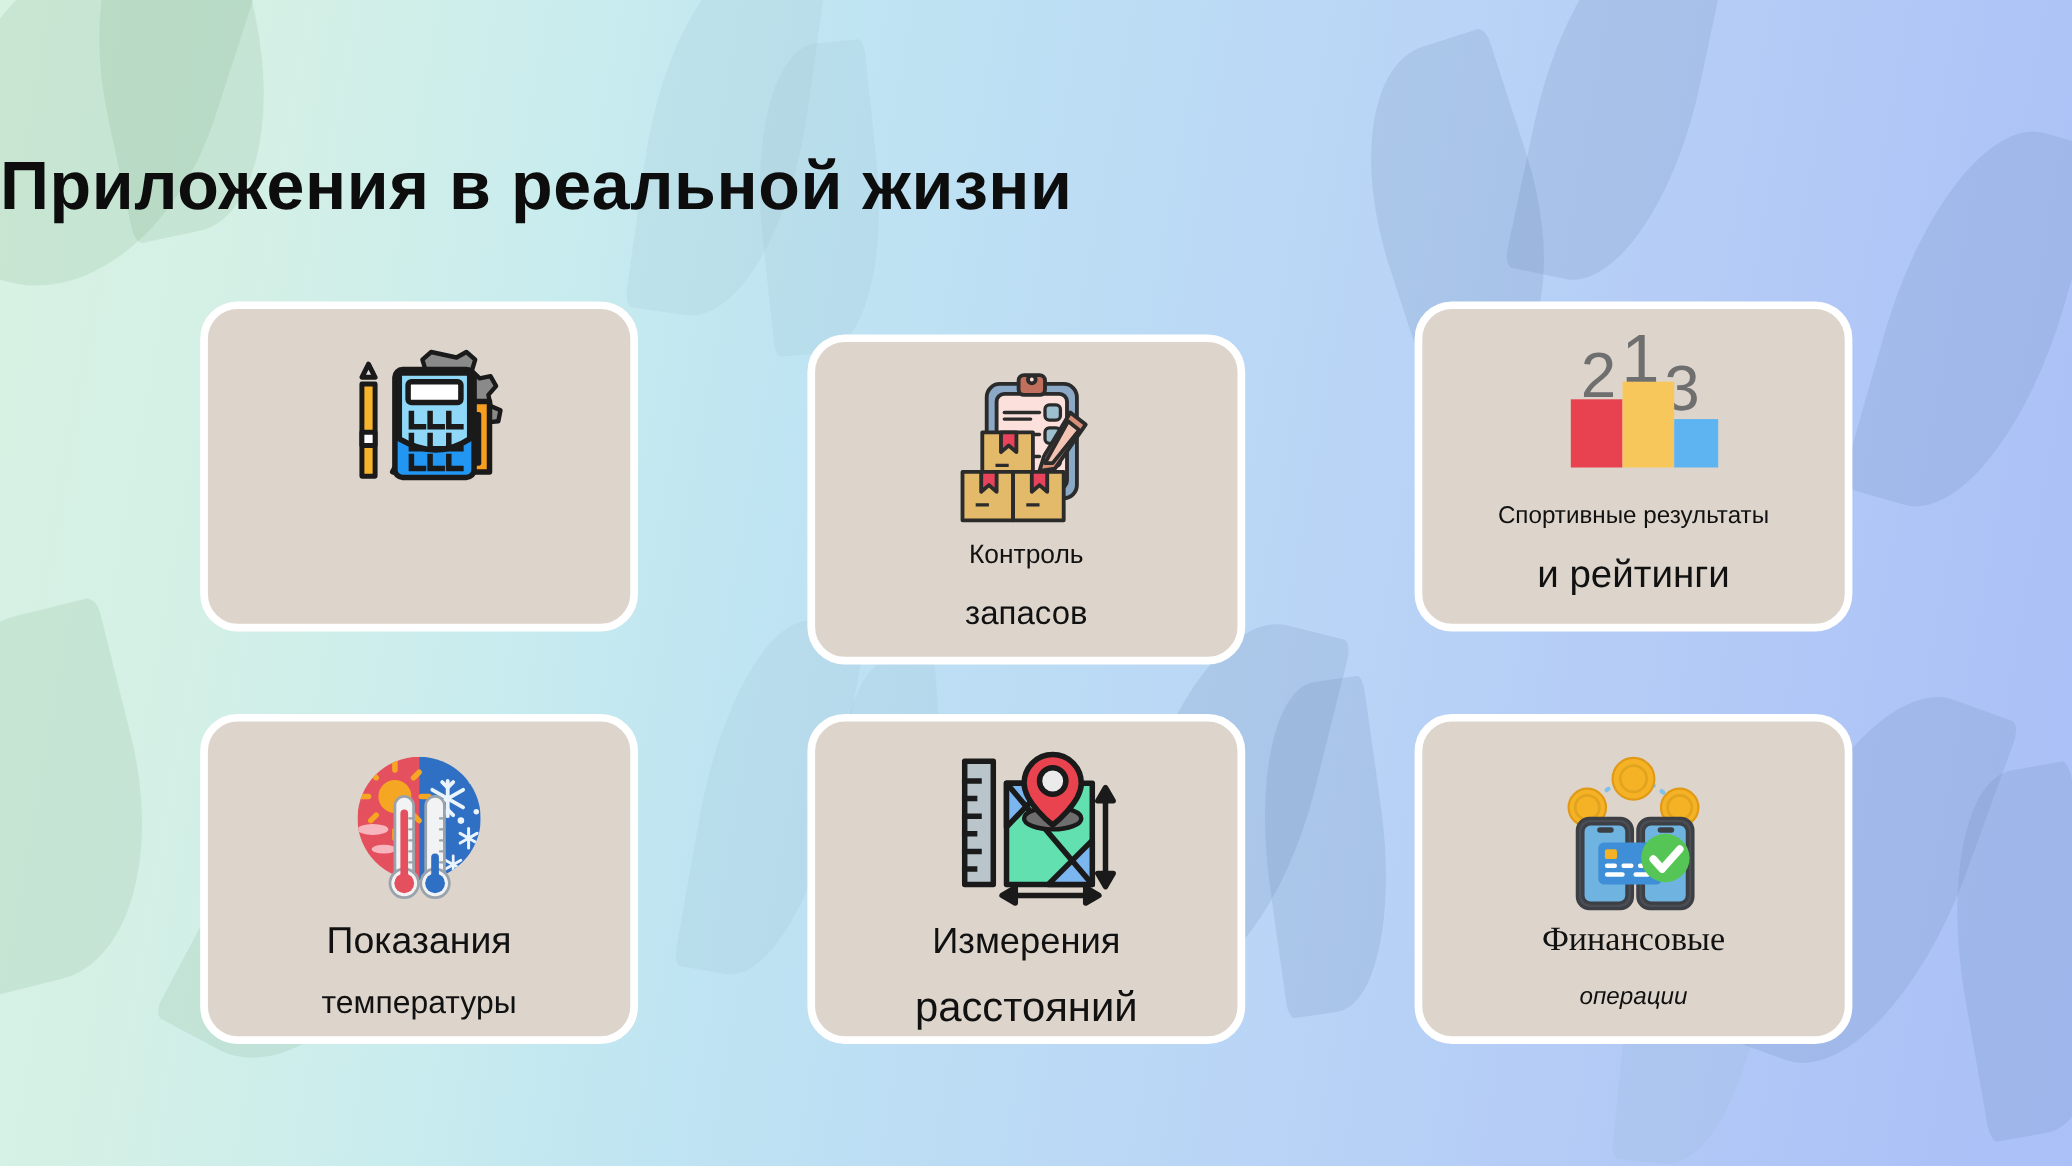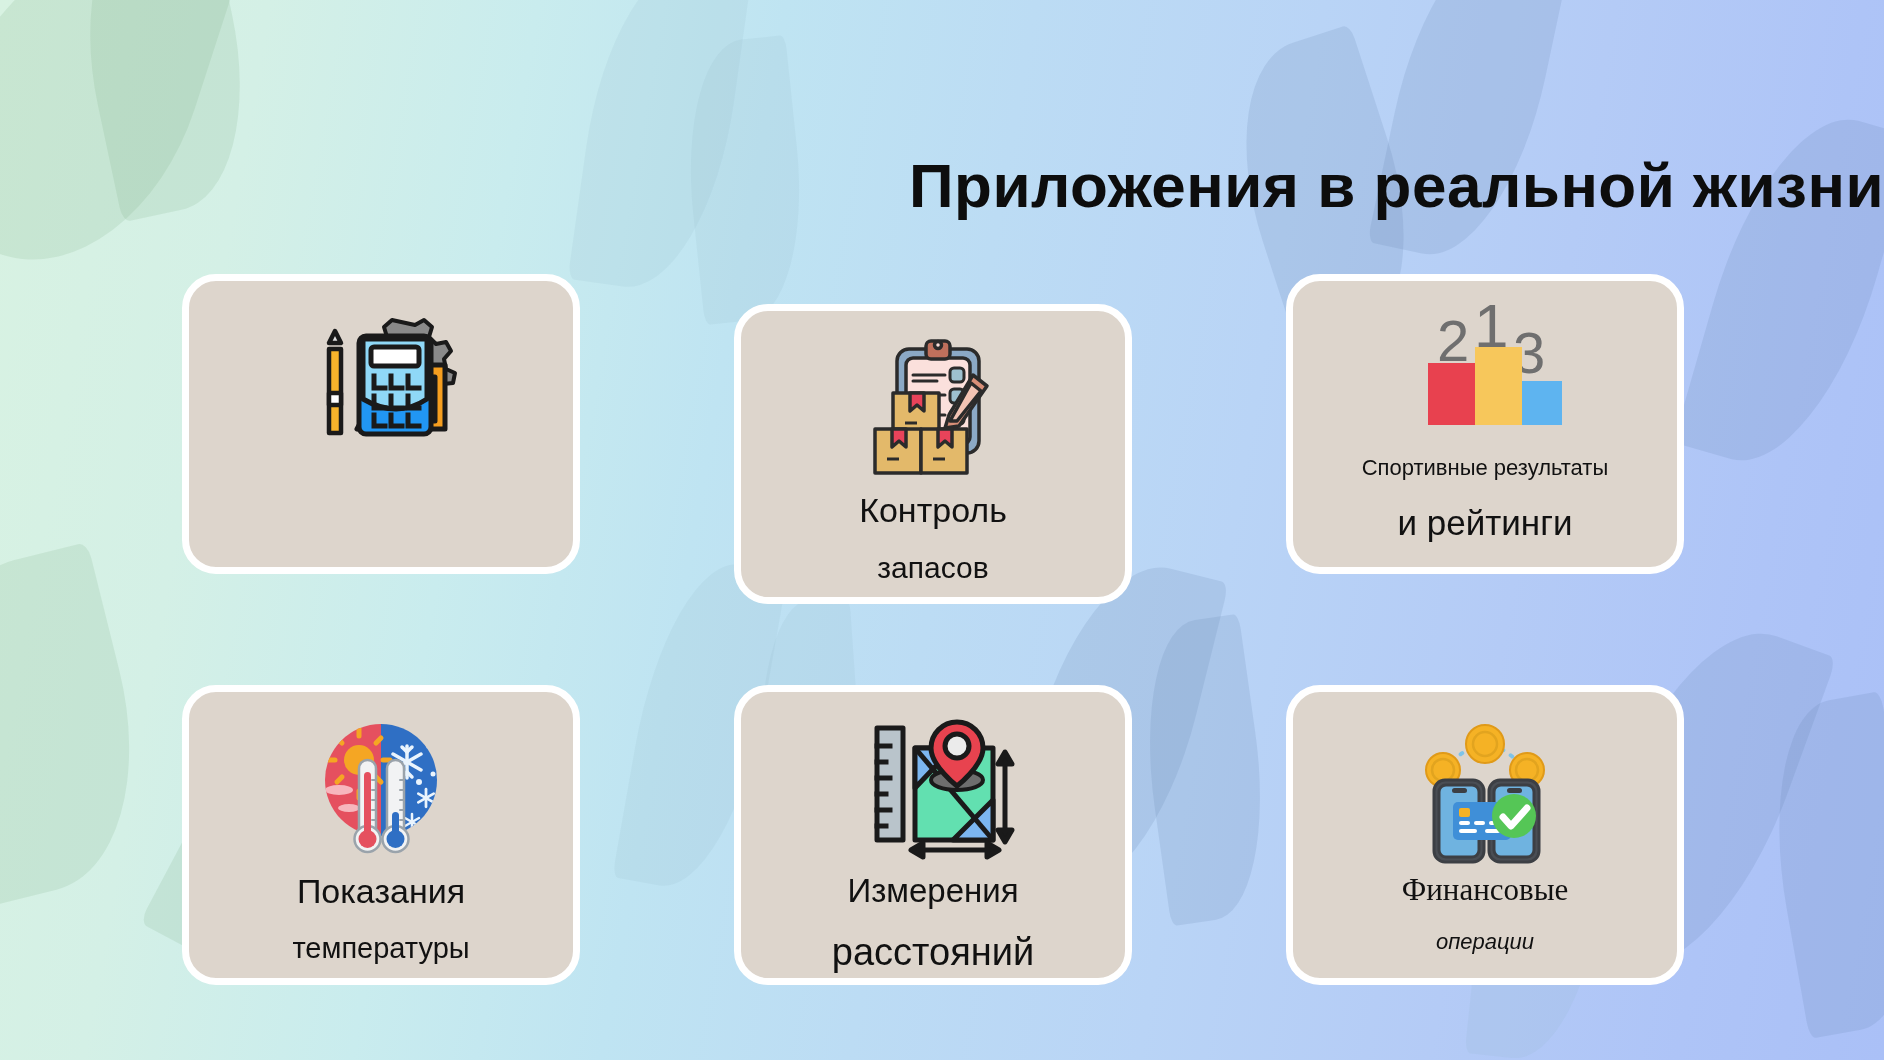--- a/index.html
+++ b/index.html
@@ -38,24 +38,24 @@
     border-radius: 60% 5% 60% 5% / 60% 5% 60% 5%;
     transform-origin: center;
   }
   .leaf.dark { background: rgba(96, 124, 168, 0.16); }
   .leaf.green { background: rgba(120, 170, 125, 0.16); }
   .leaf.pale { background: rgba(140, 175, 190, 0.13); }
 
   
   .page-title {
     position: absolute;
-    top: 108px;
+    top: 92px;
     left: 0;
     width: 100%;
-    text-align: right;
+    text-align: left;
     font-size: 62px;
     font-weight: 700;
     color: #0d0d0d;
     letter-spacing: 0.5px;
     white-space: nowrap;
     z-index: 5;
   }
 
   
   .card-grid {
@@ -80,21 +80,21 @@
     width: 398px;
     height: 300px;
   }
   
   .col-1 { left: 0px; }
   .col-2 { left: 552px; }
   .col-3 { left: 1104px; }
   
   .row-1 { top: 0px; }
   .row-1.col-2 { top: 30px; }
-  .row-2 { top: 375px; margin-top: 36px; }
+  .row-2 { top: 375px; }
 
   .card-icon {
     width: 168px;
     height: 152px;
     position: relative;
     flex: 0 0 auto;
     margin-bottom: 4px;
   }
   .card-label {
     text-align: center;
@@ -116,21 +116,21 @@
   
   .card-sport .label-line-1 { font-size: 22px; }
   .card-sport .label-line-2 { font-size: 35px; font-weight: 500; }
   .card-dist  .label-line-2 { font-size: 38px; font-weight: 500; }
   .card-fin   .label-line-1 { font-size: 31px; font-family: Liberation Serif, serif; }
   .card-fin   .label-line-2 { font-size: 22px; font-style: italic; }
   .card-temp  .label-line-1 { font-size: 34px; font-weight: 500; }
   .card-temp  .label-line-2 { font-size: 29px; }
   .card-eng   .label-line-1 { font-size: 34px; }
   .card-eng   .label-line-2 { font-size: 30px; }
-  .card-stock .label-line-1 { font-size: 34px; font-weight: 500; }
+  .card-stock .label-line-1 { font-size: 24px; font-weight: 500; }
   .card-stock .label-line-2 { font-size: 30px; }
 
   svg { display: block; }
 </style>
 </head>
 <body>
 
 <div class="watermarks">
   <div class="leaf green" style="left:-40px;  top:-60px;  width:230px; height:330px; transform:rotate(18deg);"></div>
   <div class="leaf green" style="left:90px;   top:-90px;  width:150px; height:300px; transform:rotate(-12deg);"></div>

